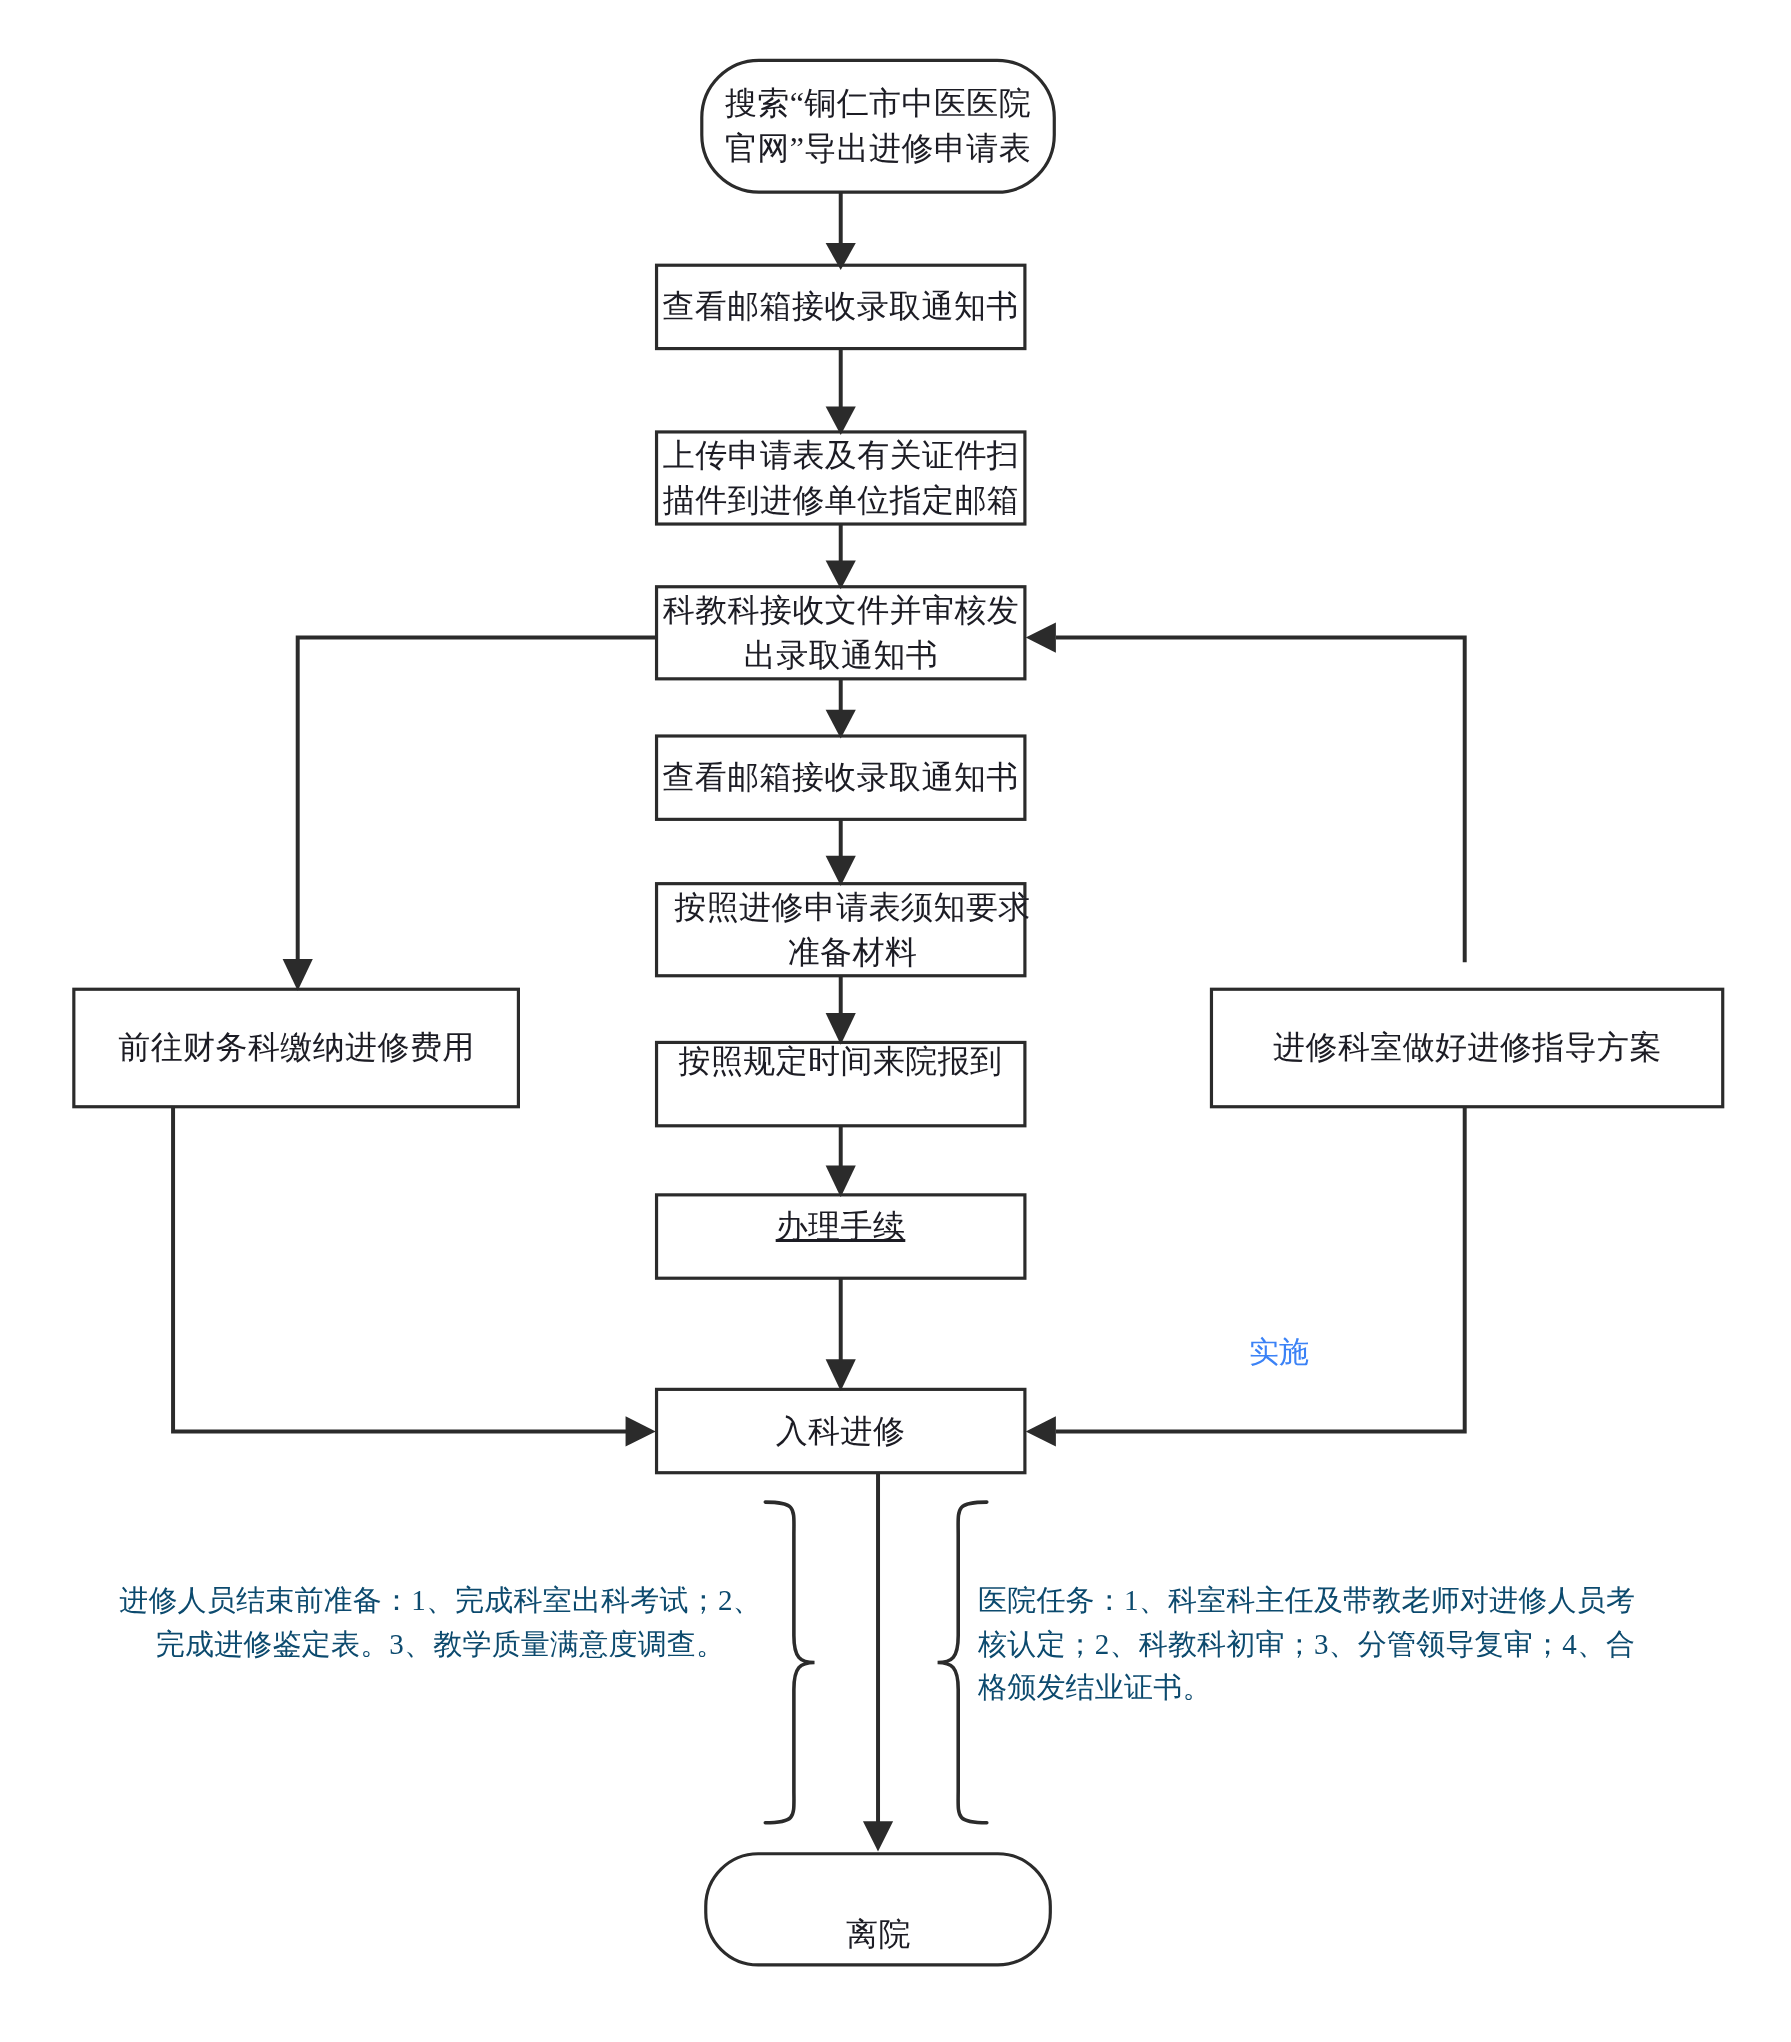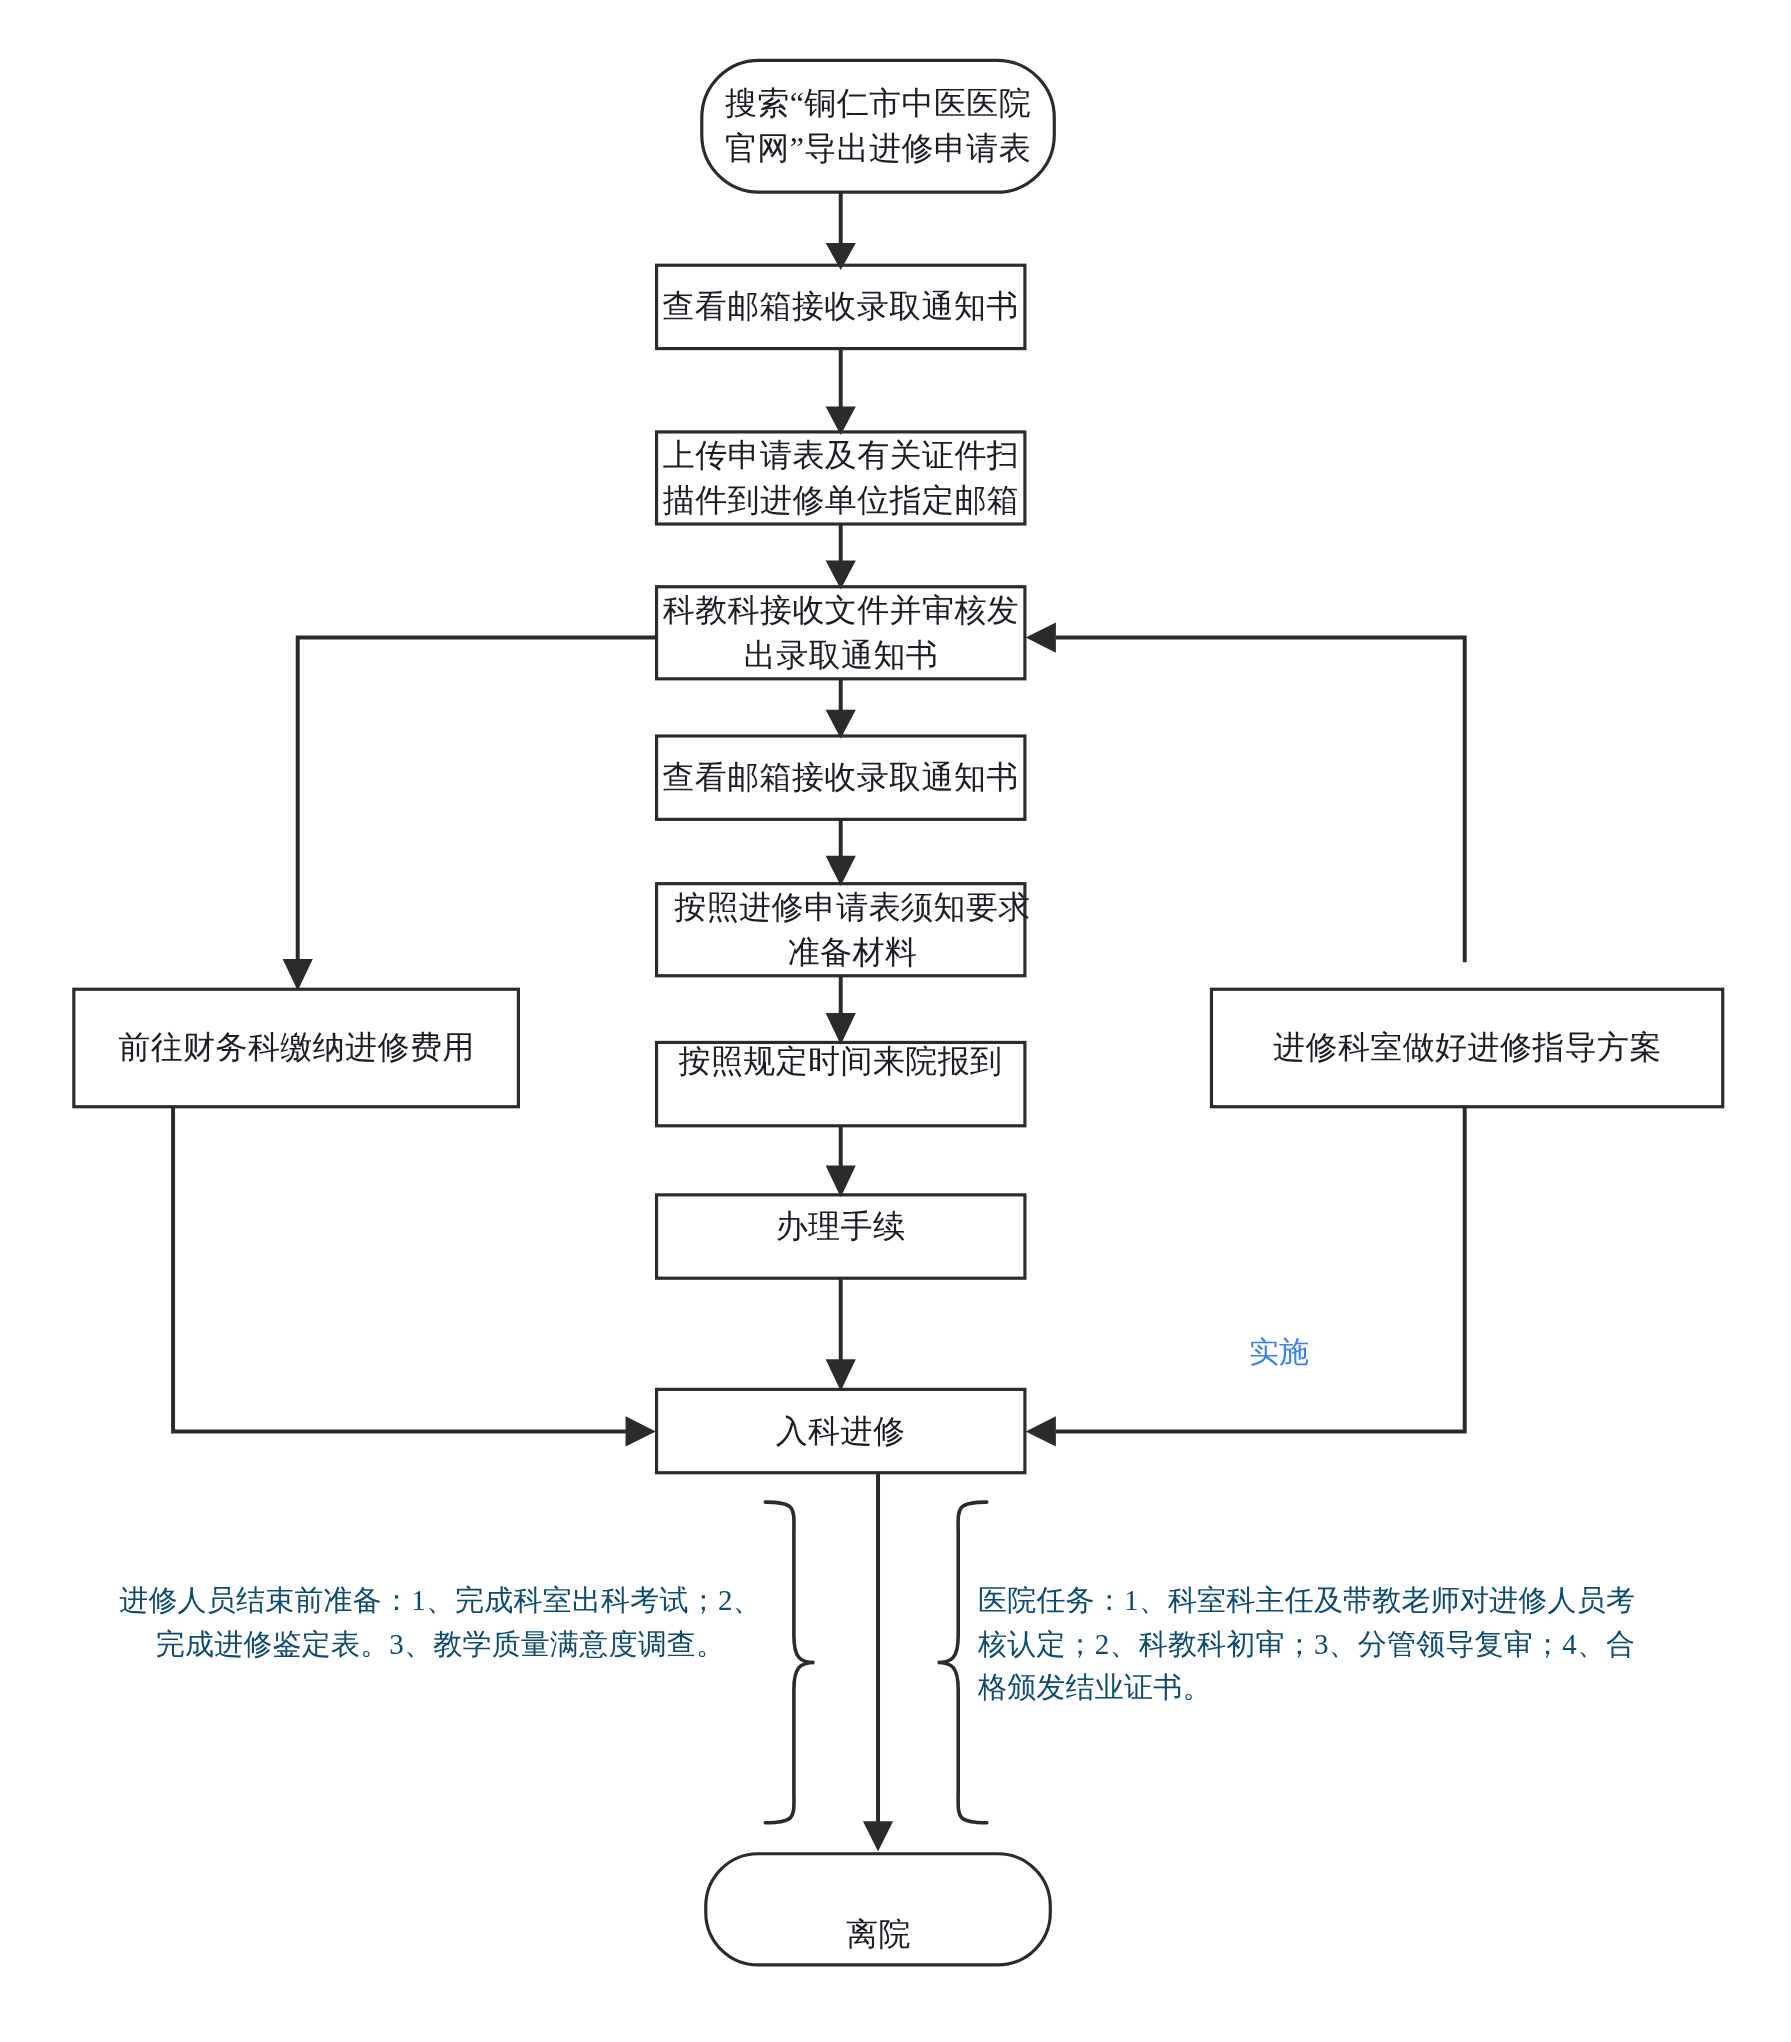--- a/index.html
+++ b/index.html
@@ -203,21 +203,21 @@
   <div class="node-text" style="left:660px; top:432px; width:362px; height:92px; font-size:32px;">上传申请表及有关证件扫描件到进修单位指定邮箱</div>
 
   <div class="node-text" style="left:660px; top:587px; width:362px; height:92px; font-size:32px;">科教科接收文件并审核发出录取通知书</div>
 
   <div class="node-text" style="left:661px; top:736px; width:359px; height:83px; font-size:32px;">查看邮箱接收录取通知书</div>
 
   <div class="node-text" style="left:660px; top:884px; width:385px; height:92px; font-size:32px;">按照进修申请表须知要求准备材料</div>
 
   <div class="node-text" style="left:661px; top:1020px; width:359px; height:83px; font-size:32px;">按照规定时间来院报到</div>
 
-  <div class="node-text" style="left:661px; top:1195px; width:359px; height:64px; font-size:32px;">办理手续</div>
+  <div class="node-text" style="left:661px; top:1195px; width:359px; height:64px; font-size:32px;text-decoration:underline;">办理手续</div>
 
   <div class="node-text" style="left:661px; top:1390px; width:359px; height:83px; font-size:32px;">入科进修</div>
 
   <div class="node-text" style="left:78px; top:989px; width:437px; height:118px; font-size:32px;">前往财务科缴纳进修费用</div>
 
   <div class="node-text" style="left:1216px; top:989px; width:503px; height:118px; font-size:32px;">进修科室做好进修指导方案</div>
 
   <div class="node-text" style="left:710px; top:1854px; width:337px; height:111px; font-size:32px;margin-top:25px;">离院</div>
 
   <div class="edge-label" style="left:1249px; top:1332px;">实施</div>

